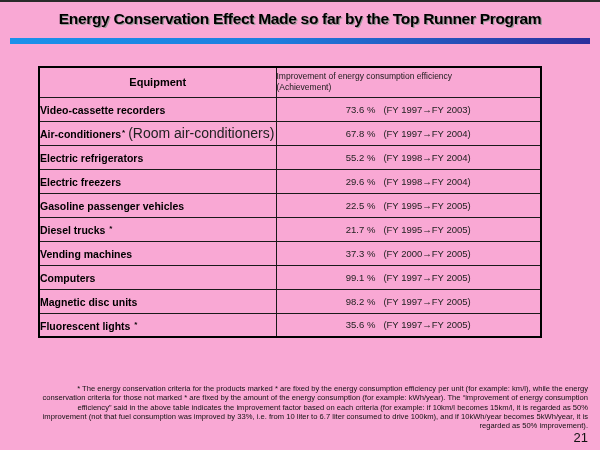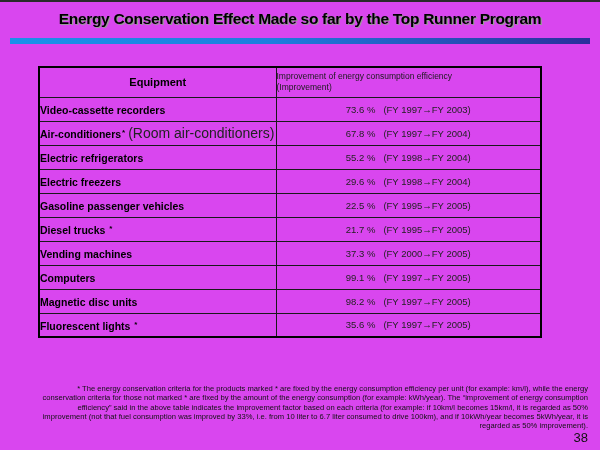--- a/index.html
+++ b/index.html
@@ -6,21 +6,21 @@
     margin: 0;
     padding: 0;
     background: #ffffff;
     font-family: "Liberation Sans", "DejaVu Sans", sans-serif;
     color: #000;
   }
   .slide {
     position: relative;
     width: 600px;
     height: 450px;
-    background: #d946ef;
+    background: #f9a8d4;
     border-top: 2px solid #2a2a2a;
     overflow: hidden;
     box-sizing: border-box;
     text-decoration: underline;
   }
   .slide-title {
     position: absolute;
     top: 8px;
     left: 0;
     width: 100%;
@@ -128,21 +128,21 @@
   <table class="eq-table">
     <colgroup>
       <col class="c-equipment">
       <col class="c-improvement">
     </colgroup>
     <thead>
       <tr class="header-row">
         <th class="h-equipment">Equipment</th>
         <th class="h-improvement">
           <div>Improvement of energy consumption efficiency</div>
-          <div>(Improvement)</div>
+          <div>(Achievement)</div>
         </th>
       </tr>
     </thead>
     <tbody>
       <tr class="data-row">
         <td class="eq-cell"><span>Video-cassette recorders</span><span class="eq-ast"></span> <span class="eq-note"></span></td>
         <td class="val-cell"><span>73.6 %</span><span class="val-period">(FY 1997→FY 2003)</span></td>
       </tr>
       <tr class="data-row">
         <td class="eq-cell"><span>Air-conditioners</span><span class="eq-ast">*</span> <span class="eq-note">(Room air-conditioners)</span></td>
@@ -178,15 +178,15 @@
       </tr>
       <tr class="data-row">
         <td class="eq-cell"><span>Fluorescent lights </span><span class="eq-ast">*</span> <span class="eq-note"></span></td>
         <td class="val-cell"><span>35.6 %</span><span class="val-period">(FY 1997→FY 2005)</span></td>
       </tr>
     </tbody>
   </table>
 
   <p class="footnote">* The energy conservation criteria for the products marked * are fixed by the energy consumption efficiency per unit (for example: km/l), while the energy conservation criteria for those not marked * are fixed by the amount of the energy consumption (for example: kWh/year). The “improvement of energy consumption efficiency” said in the above table indicates the improvement factor based on each criteria (for example: if 10km/l becomes 15km/l, it is regarded as 50% improvement (not that fuel consumption was improved by 33%, i.e. from 10 liter to 6.7 liter consumed to drive 100km), and if 10kWh/year becomes 5kWh/year, it is regarded as 50% improvement).</p>
 
-  <div class="page-number">38</div>
+  <div class="page-number">21</div>
 
 </div>
 
 </body></html>

